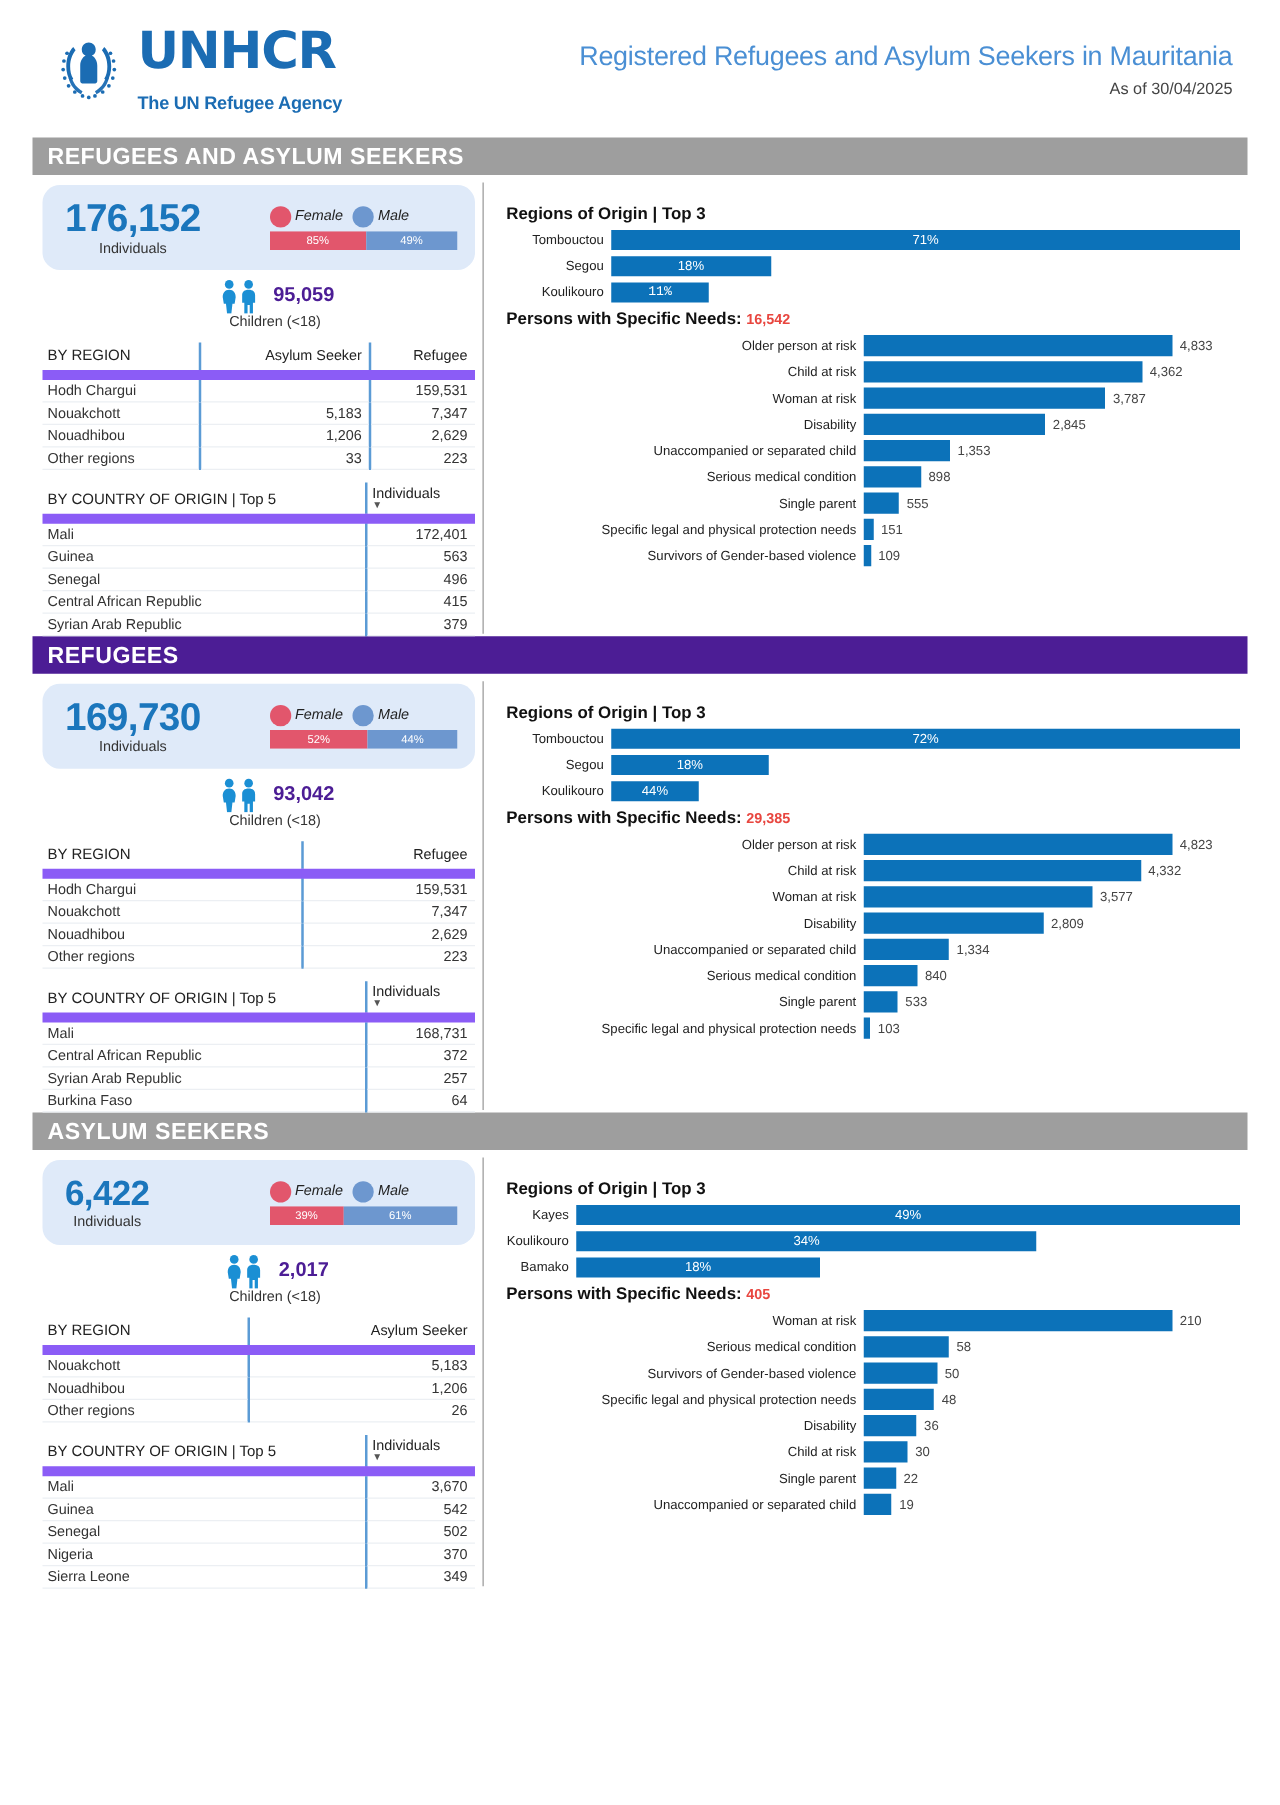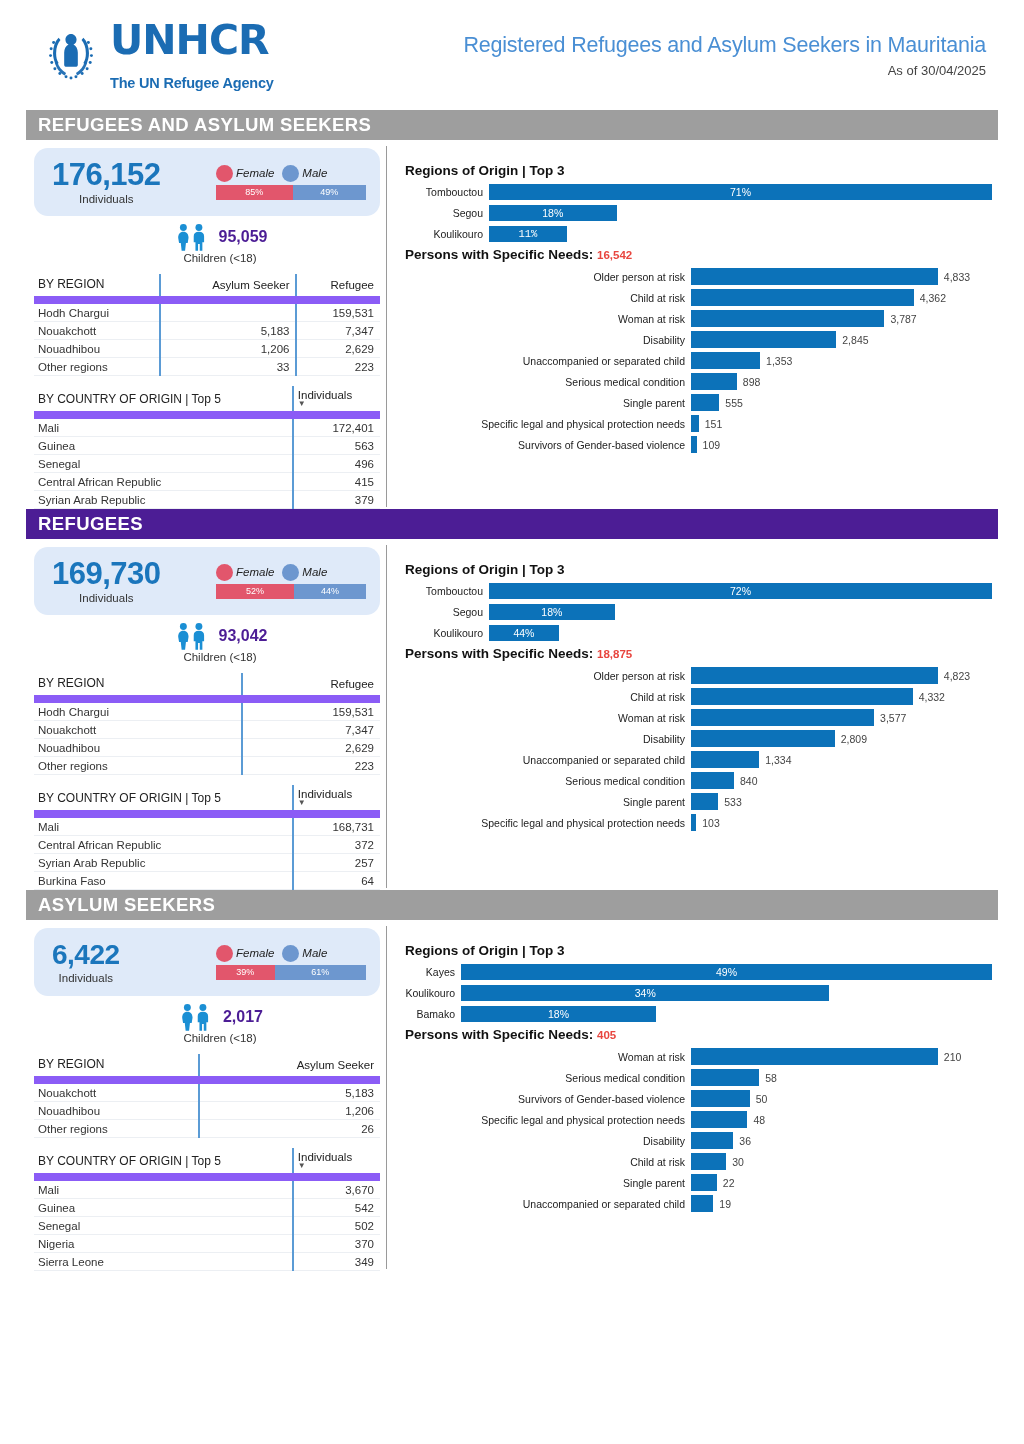--- a/index.html
+++ b/index.html
@@ -445,21 +445,21 @@
           </div>
           <div class="rc-row">
             <div class="rc-label">Koulikouro</div>
             <div class="rc-barwrap">
               <div class="rc-bar" style="width: 13.8889%;">44%</div>
             </div>
           </div>
         </div>
       <div class="needs-title">
         <span>Persons with Specific Needs:</span>
-        <span class="needs-count">18,875</span>
+        <span class="needs-count">29,385</span>
       </div>
       <div class="rowchart needs">
           <div class="rc-row">
             <div class="rc-label">Older person at risk</div>
             <div class="rc-barwrap">
               <div class="rc-bar" style="width: 82%;"></div>
               <span class="rc-val">4,823</span>
             </div>
           </div>
           <div class="rc-row">

